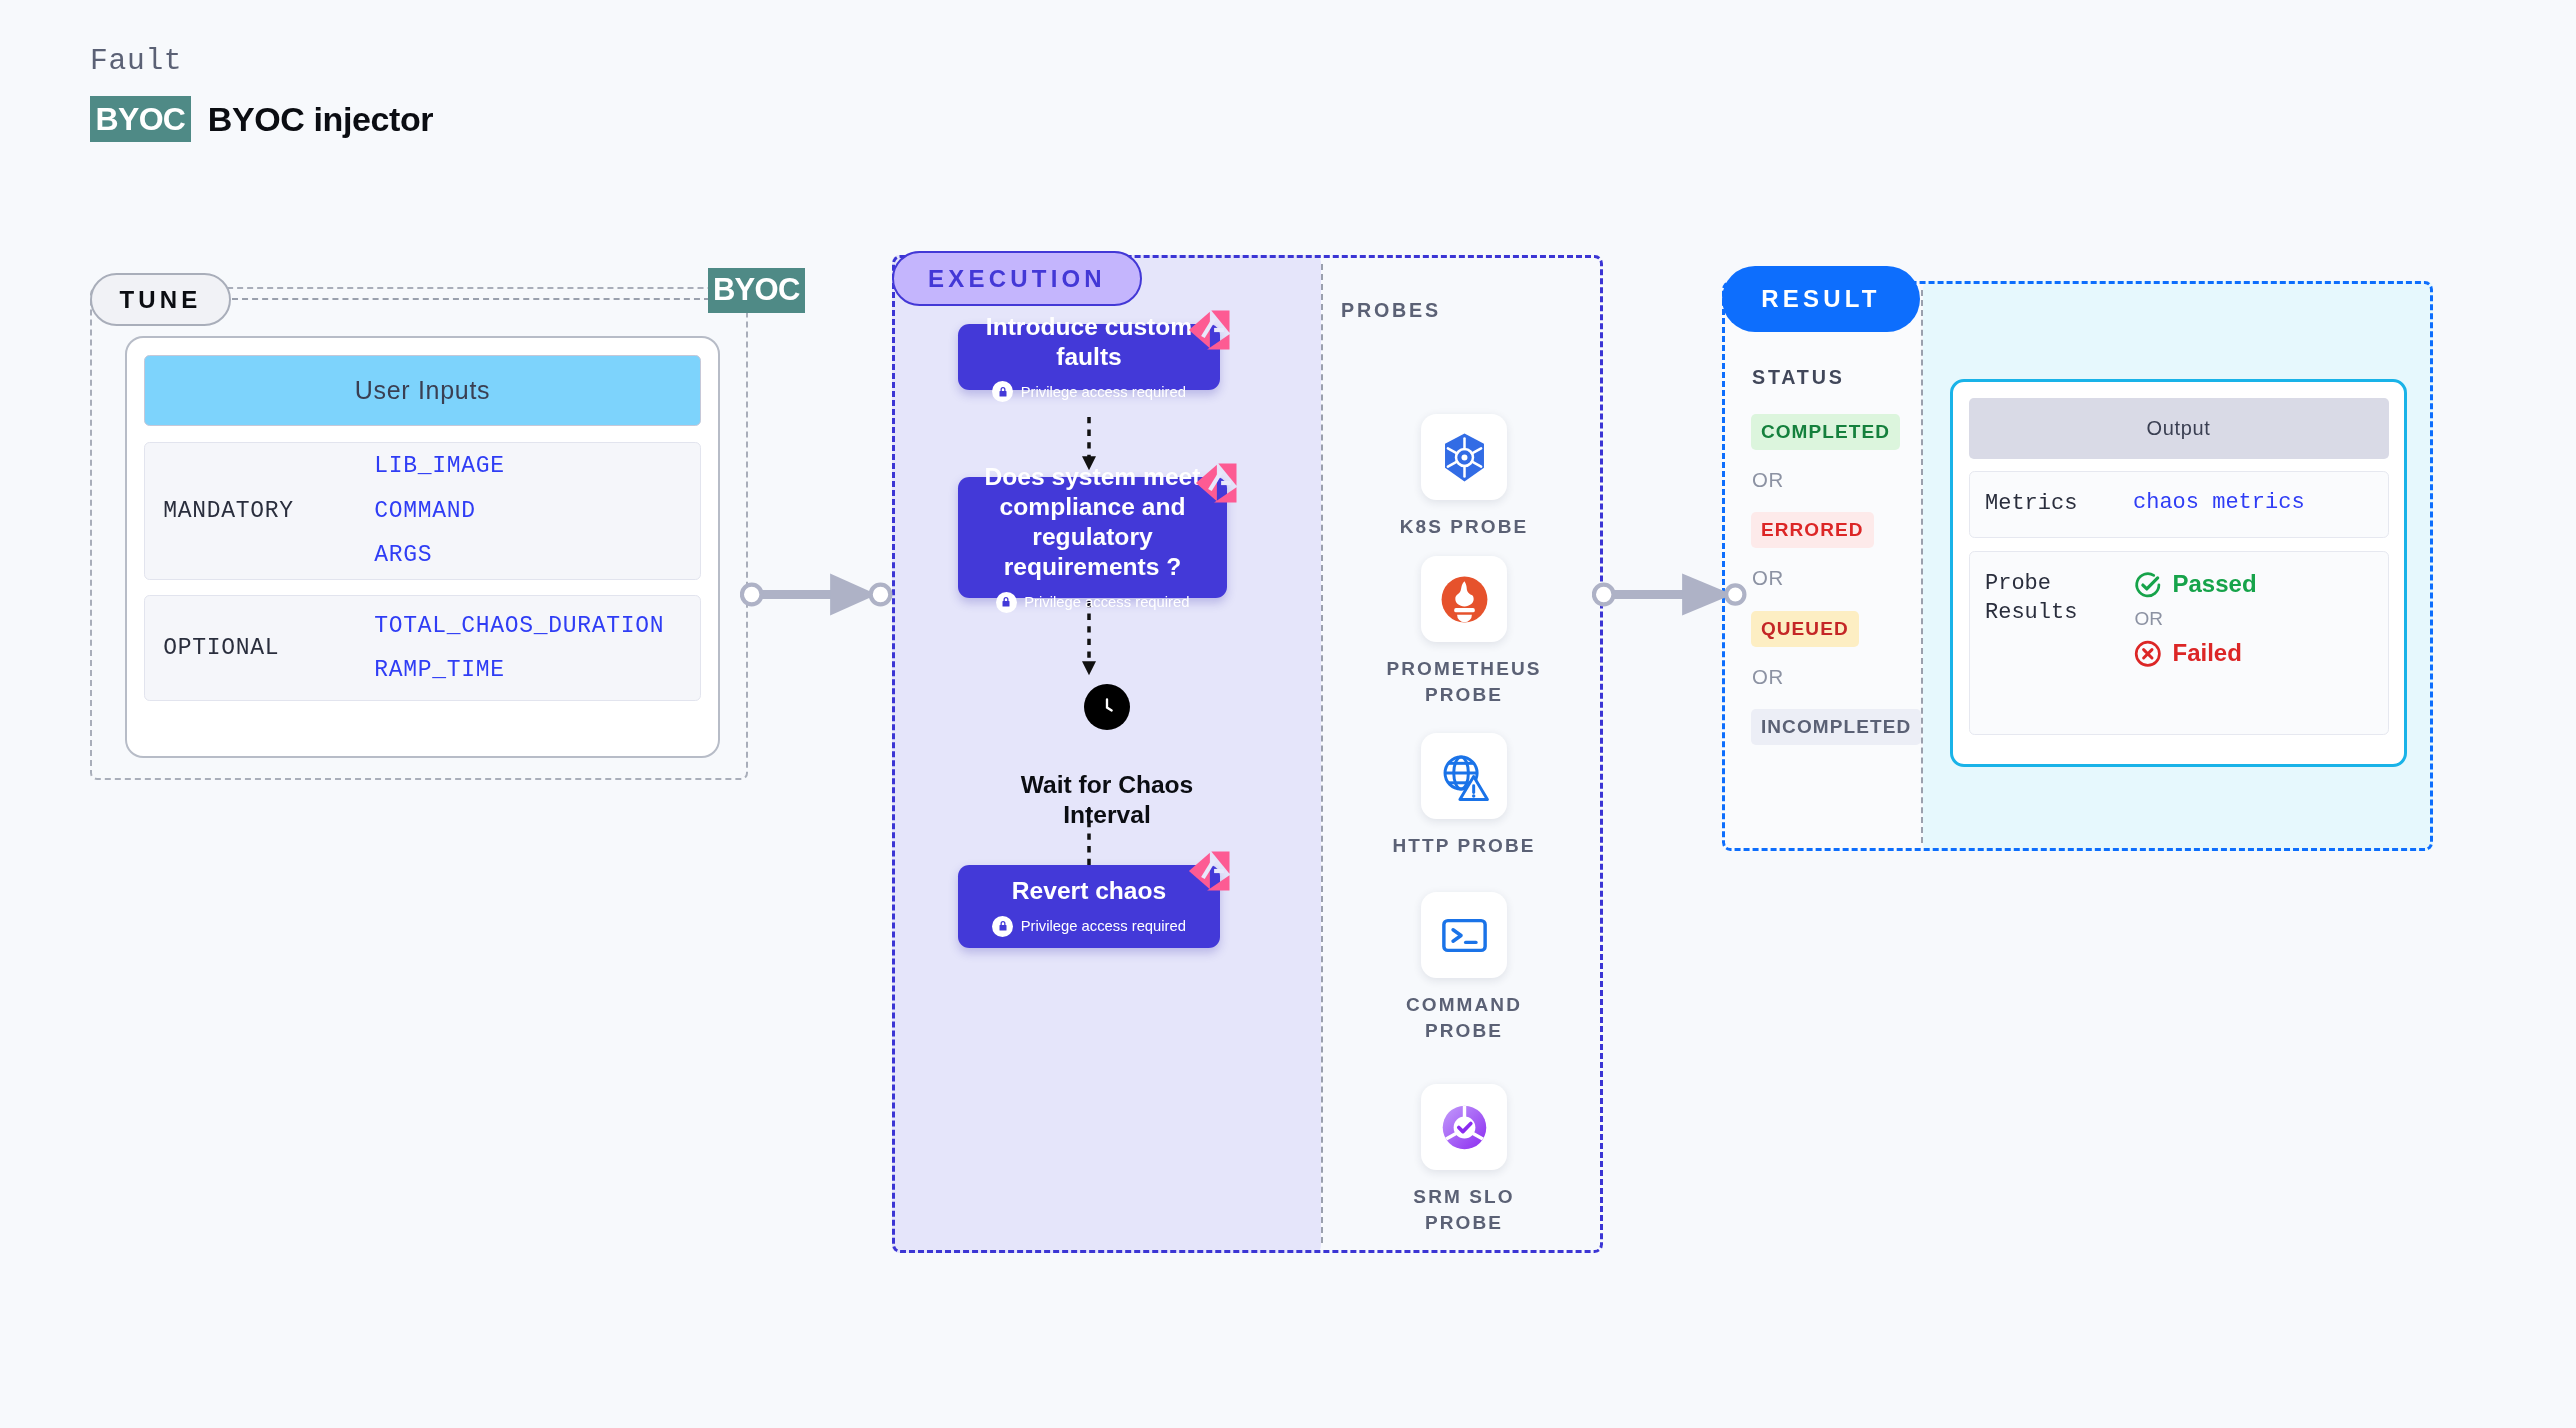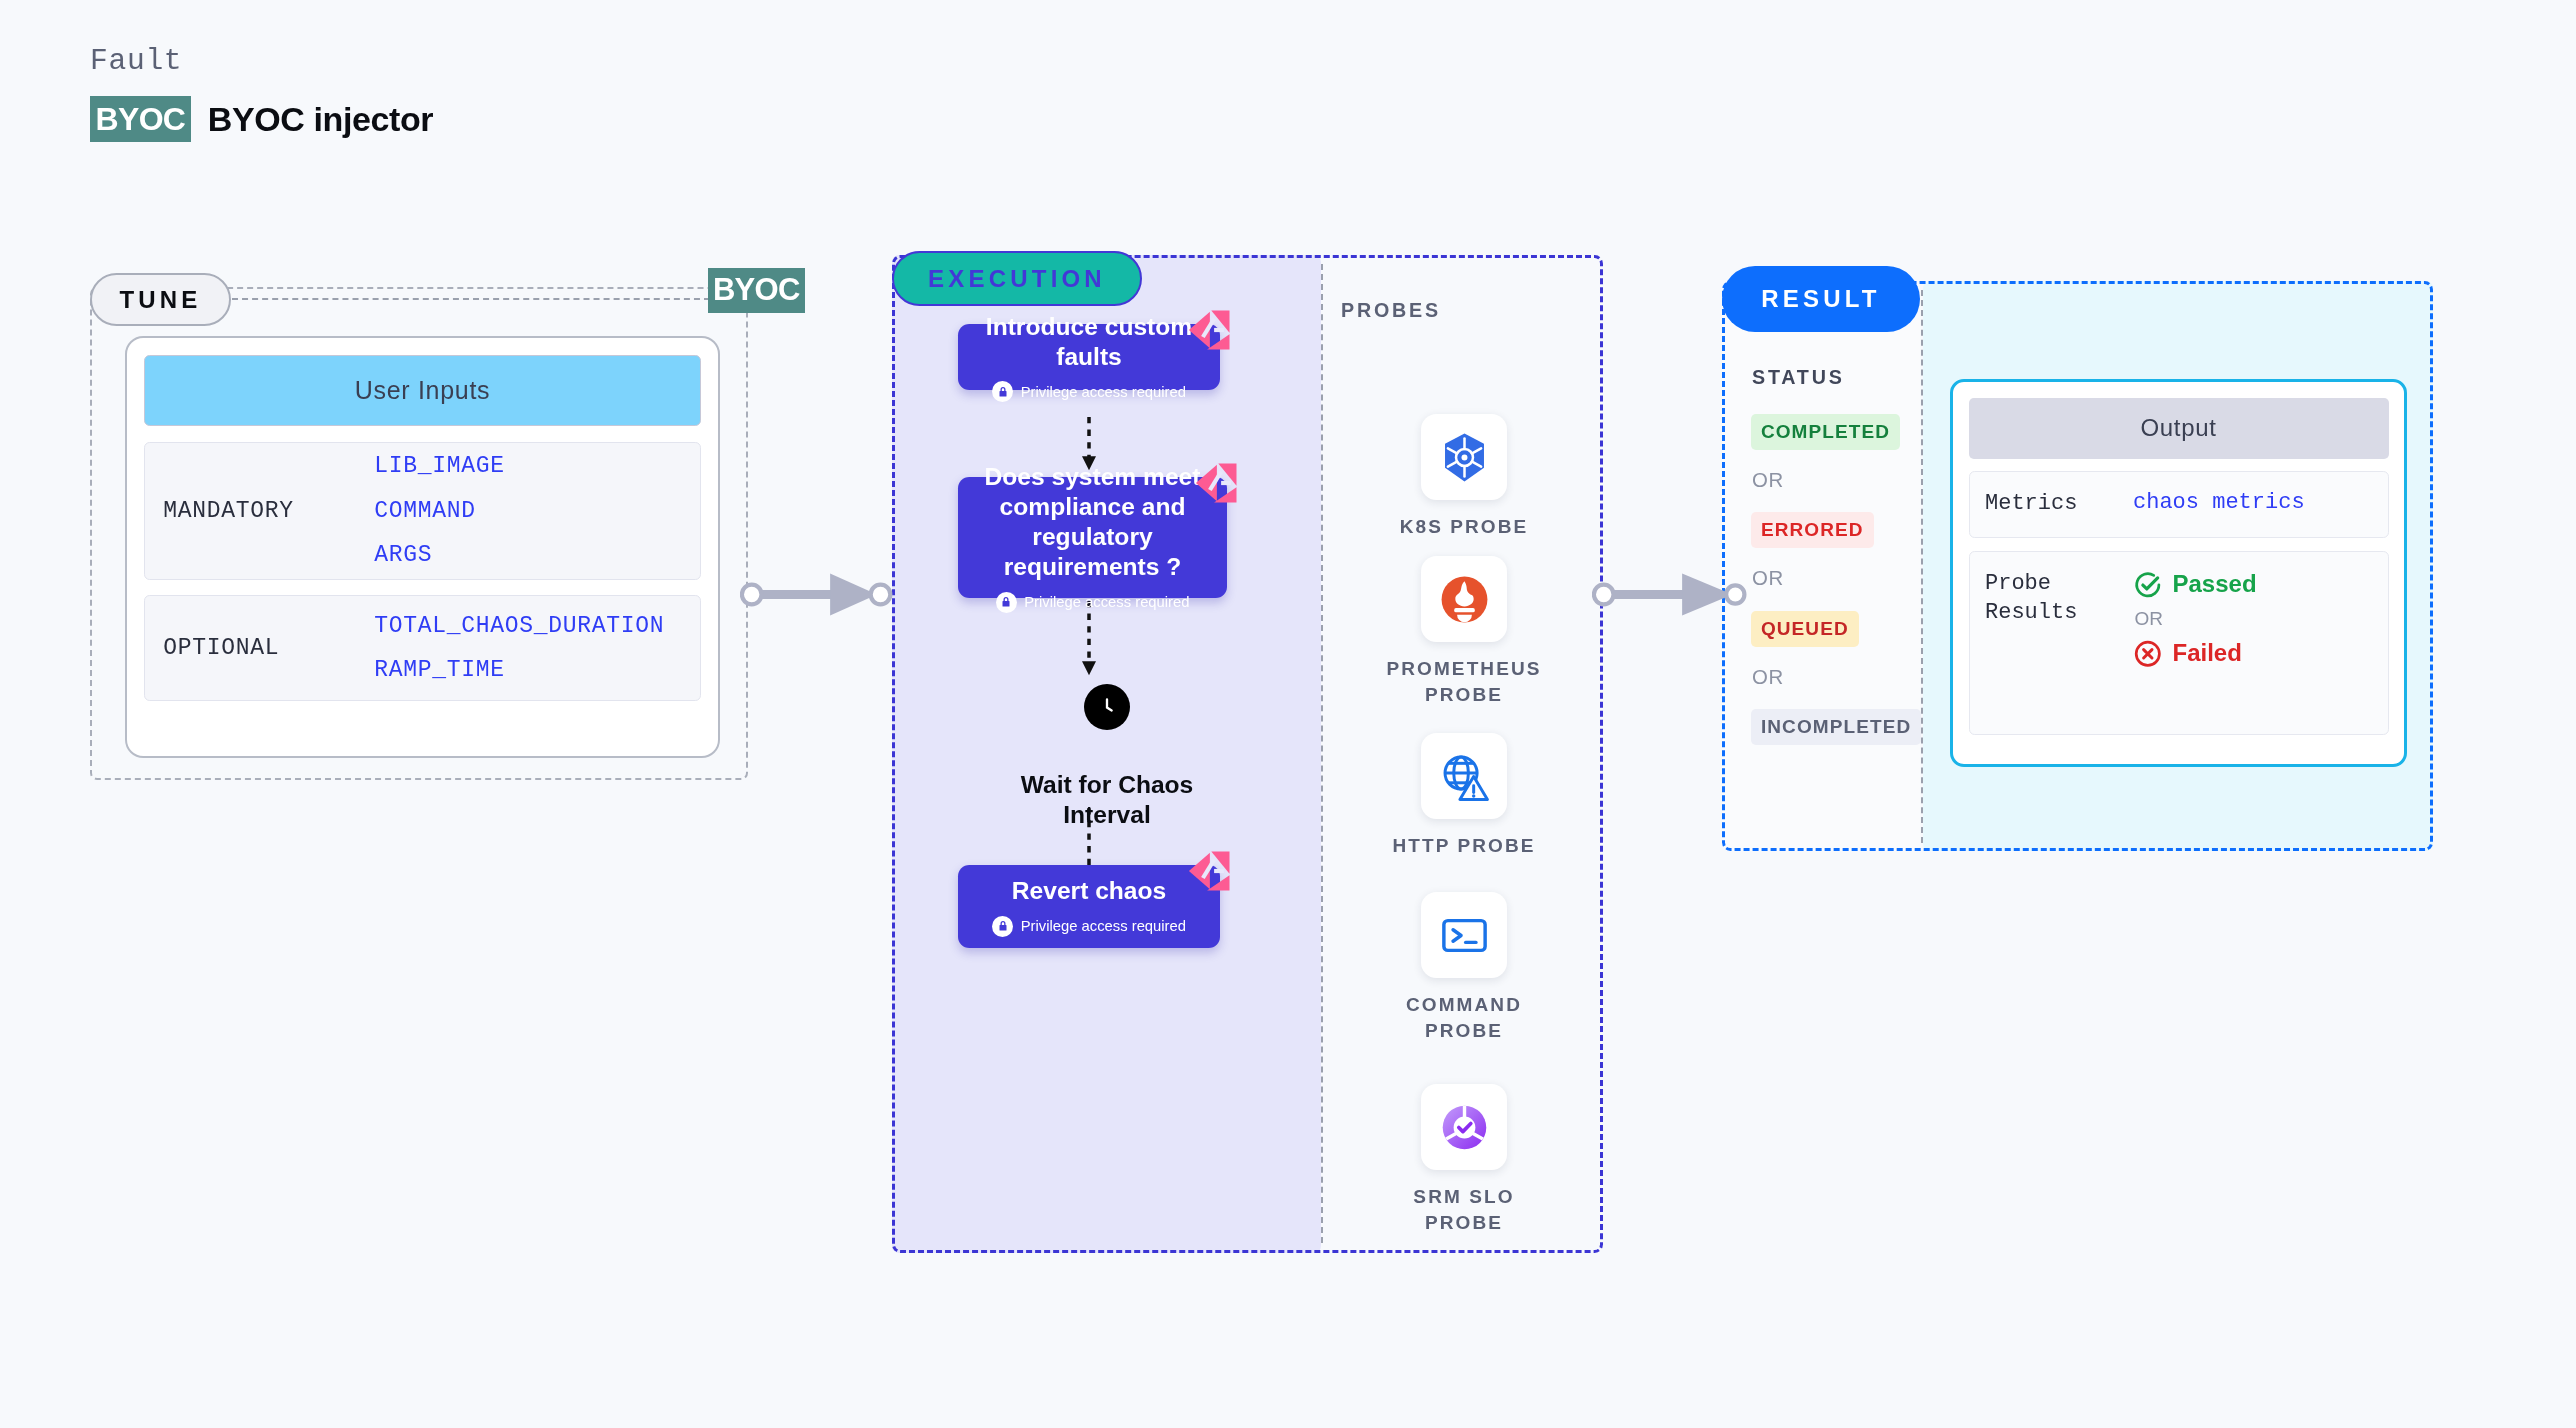--- a/index.html
+++ b/index.html
@@ -33,21 +33,21 @@
     border-radius:703px;
     display:flex;align-items:center;justify-content:center;
     box-sizing:border-box;
   }
   .pill-tune{
     background:#f1f2f6;border:2.1px solid #a9aeba;
     color:#0b0d12;font-size:24px;font-weight:bold;letter-spacing:4.2px;
     font-family:"Liberation Sans",sans-serif;
   }
   .pill-exec{
-    background:#14b8a6;border:2.8px solid #4338d6;
+    background:#c4b5fd;border:2.8px solid #4338d6;
     color:#4338d6;font-size:24px;font-weight:bold;letter-spacing:4.2px;
   }
   .pill-result{
     background:#0d6efd;border:none;color:#ffffff;
     font-size:24px;font-weight:bold;letter-spacing:4.2px;
   }
 
   
   #tune-box{
     position:absolute;left:90px;top:287px;width:658px;height:493px;
@@ -184,21 +184,21 @@
   }
 
   #output-card{
     position:absolute;left:1950px;top:379px;width:457px;height:388px;
     background:#ffffff;border:3.5px solid #19b3e8;border-radius:14px;
     box-sizing:border-box;padding:15.5px;z-index:4;
   }
   #output-hdr{
     background:#d9dae6;border-radius:4.9px;height:61px;
     display:flex;align-items:center;justify-content:center;
-    color:#3a3f52;font-size:24px;letter-spacing:0.7px;
+    color:#3a3f52;font-size:20px;letter-spacing:0.7px;
   }
   .out-row{
     margin-top:12.7px;background:#fafbfd;border:1.4px solid #e6e8f0;border-radius:5.6px;
     display:flex;align-items:flex-start;box-sizing:border-box;padding:18.3px 15.5px;
   }
   .out-key{
     width:148px;flex:0 0 148px;color:#2a2e3d;font-size:22px;line-height:1.3;
   }
   .out-val-metrics{color:#2f3df5;font-size:22px;}
   .res-line{display:flex;align-items:flex-start;gap:9.9px;}

